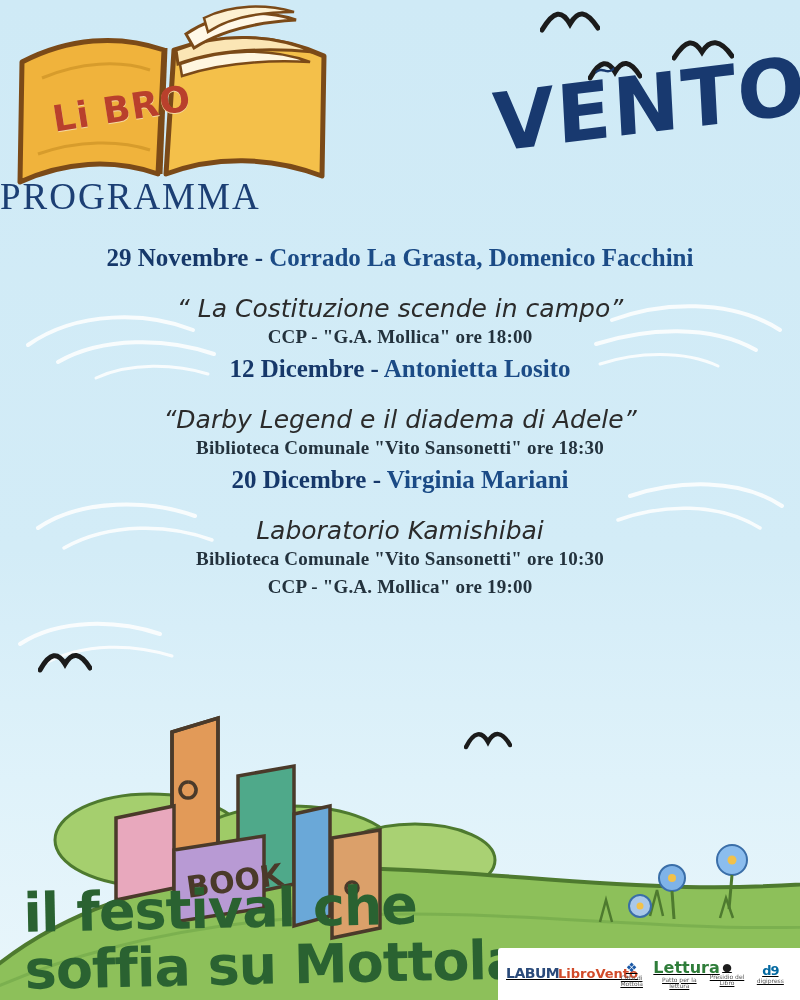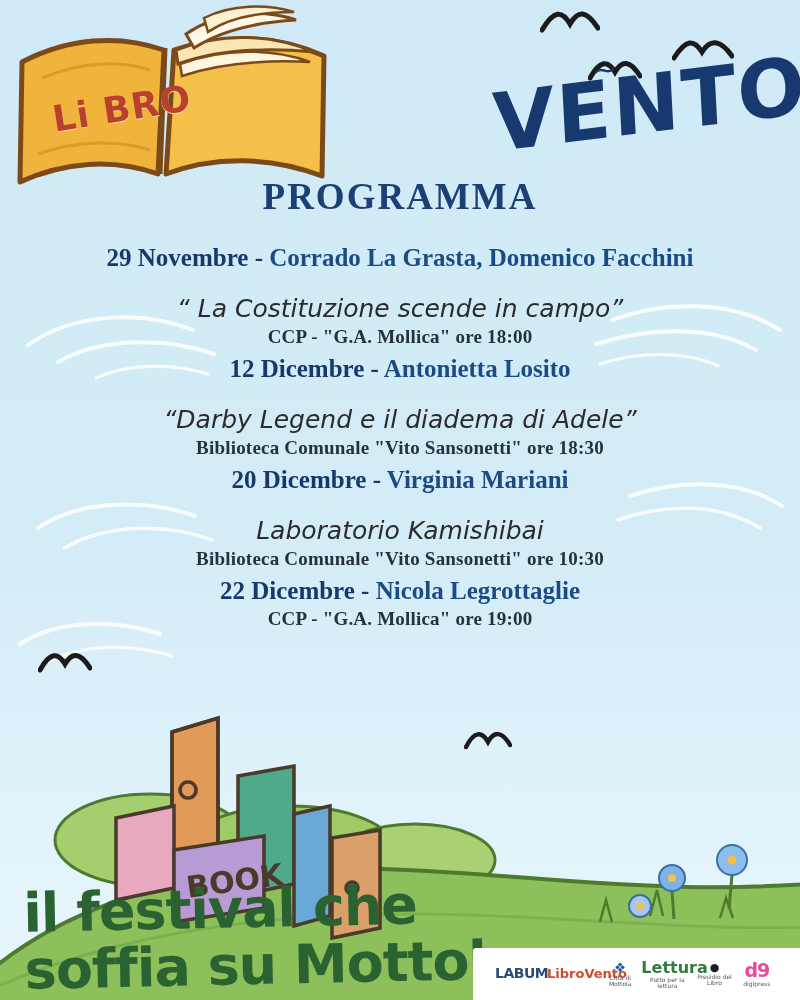--- a/index.html
+++ b/index.html
@@ -61,23 +61,22 @@
     font-size: 30px;
     font-family: "DejaVu Sans", sans-serif;
     transform: rotate(-6deg);
   }
 
   
   #programma {
     position: absolute;
     left: 0; right: 0;
     top: 175px;
-    text-align: center;
     font-family: "Liberation Serif", serif;
-    font-weight: bold;
+    font-weight: normal;
     font-size: 37px;
     color: #1c3f74;
     letter-spacing: 2px;
   }
 
   
   #schedule {
     position: absolute;
     left: 40px; right: 40px;
     top: 243px;
@@ -131,48 +130,49 @@
     letter-spacing: -1px;
     transform: rotate(-1.2deg);
   }
   #slogan .l2 { display: block; margin-top: 2px; }
 
   
   #logo-bar {
     position: absolute;
     right: 0; bottom: 0;
     height: 52px;
-    width: 327px;
+    width: 302px;
     background: #ffffff;
     display: flex;
     align-items: center;
     justify-content: space-around;
-    padding: 3px 22px;
+    padding: 3px 8px;
     border-top-left-radius: 3px;
+    text-decoration: underline;
   }
   .sponsor {
     font-family: "DejaVu Sans", sans-serif;
     font-size: 7px;
     text-align: center;
     line-height: 1.05;
     color: #333;
     width: 52px;
   }
   .sponsor .mark {
     display: block;
     font-weight: bold;
     font-size: 13px;
     line-height: 1.1;
   }
   .sp1 .mark { color: #2a4a7a; font-size: 14px; letter-spacing: -.5px;}
   .sp2 .mark { color: #d14b2a; }
   .sp3 .mark { color: #1b59a6; }
   .sp4 .mark { color: #2f7d3a; font-size: 16px; }
   .sp5 .mark { color: #1d1d1d; font-size: 11px; }
-  .sp6 .mark { color: #ec4899; font-size: 19px; letter-spacing: -1px; }
+  .sp6 .mark { color: #0369a1; font-size: 13px; letter-spacing: -1px; }
   .sponsor .cap { display:block; font-size: 6px; color:#555; }
 </style>
 </head>
 <body>
 
 <div id="poster">
 
   <svg class="cloud-swirl" style="left:18px; top:300px; width:230px; height:90px;" viewBox="0 0 230 90">
     <path d="M10 45 C 60 10, 130 12, 175 30" stroke="#ffffff" stroke-width="4" fill="none" stroke-linecap="round"></path>
     <path d="M40 62 C 85 36, 150 38, 196 54" stroke="#ffffff" stroke-width="4" fill="none" stroke-linecap="round"></path>
@@ -265,25 +265,20 @@
       <div class="head">
         <span class="date">20 Dicembre</span>
         <span class="sep">-</span>
         <span class="guests">Virginia Mariani</span>
       </div>
       <div class="title">Laboratorio Kamishibai</div>
       <div class="venue">Biblioteca Comunale "Vito Sansonetti" ore 10:30</div>
     </div>
 
     <div class="entry">
-      <div class="head">
-        <span class="date">22 Dicembre</span>
-        <span class="sep">-</span>
-        <span class="guests">Nicola Legrottaglie</span>
-      </div>
       <div class="venue">CCP - "G.A. Mollica" ore 19:00</div>
     </div>
 
   </div>
 
   <svg id="hill" viewBox="0 0 900 300" preserveAspectRatio="none">
 
     <ellipse cx="190" cy="130" rx="95" ry="46" fill="#a5cf6e" stroke="#4e7a2f" stroke-width="3"></ellipse>
     <ellipse cx="330" cy="140" rx="105" ry="44" fill="#9fcb67" stroke="#4e7a2f" stroke-width="3"></ellipse>
     <ellipse cx="455" cy="150" rx="80" ry="36" fill="#a9d173" stroke="#4e7a2f" stroke-width="3"></ellipse>

